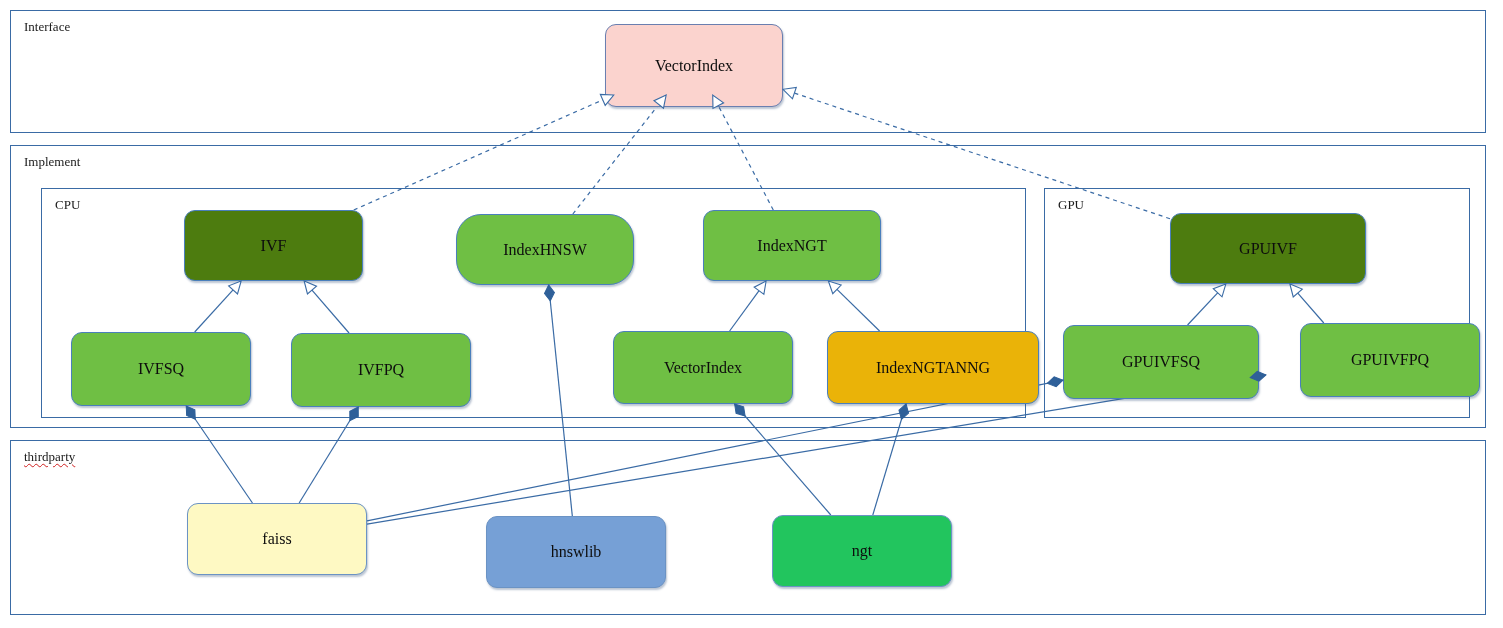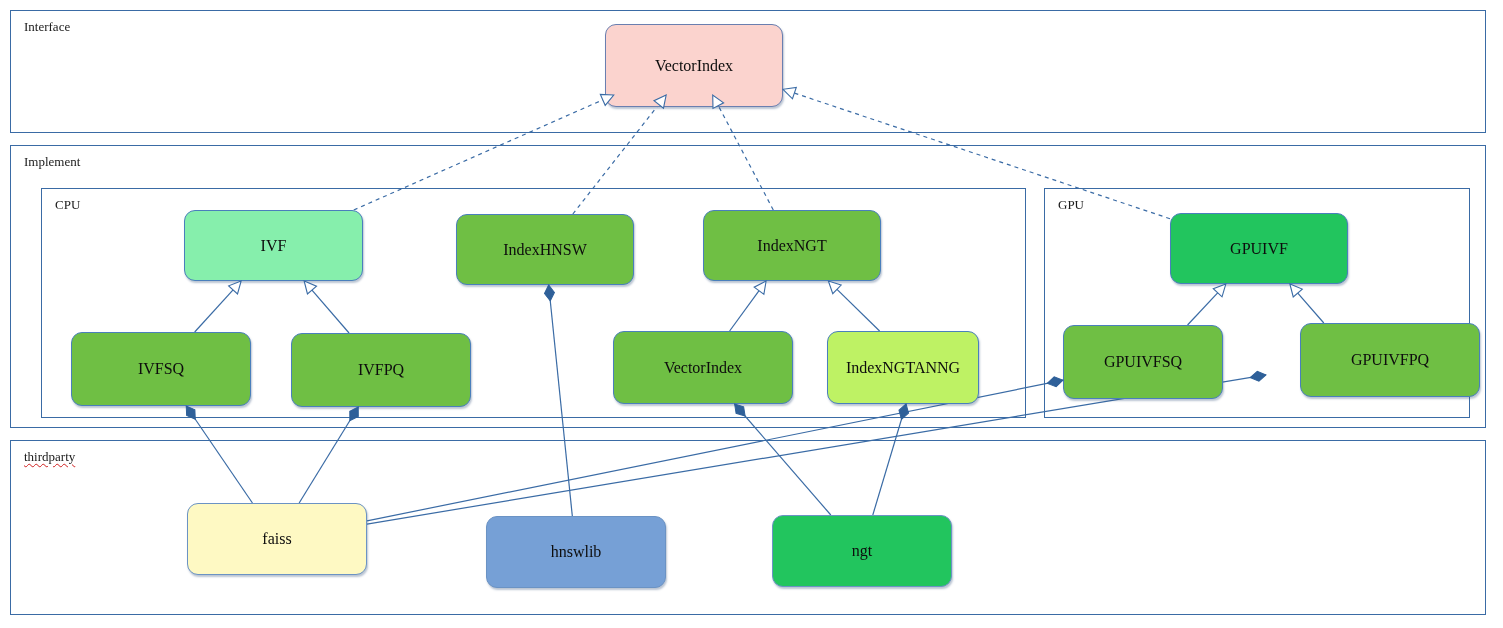--- a/index.html
+++ b/index.html
@@ -91,45 +91,45 @@
       <line x1="367" y1="524.0695088044486" x2="1266" y2="374.93049119555144" stroke="#3a6ba5" stroke-width="1.2" fill="none"></line>
       <line x1="572.3107438016528" y1="516" x2="548.6380165289256" y2="285" stroke="#3a6ba5" stroke-width="1.2" fill="none"></line>
       <line x1="830.8065395095368" y1="515" x2="734.6267029972752" y2="404" stroke="#3a6ba5" stroke-width="1.2" fill="none"></line>
       <line x1="872.7901907356949" y1="515" x2="906.0599455040872" y2="404" stroke="#3a6ba5" stroke-width="1.2" fill="none"></line>
     </svg>
 
   <div id="nodes">
       <div class="node iface" style="left: 605px; top: 24px; width: 178px; height: 83px; background: rgb(251, 211, 206);">
         <span>VectorIndex</span>
       </div>
-      <div class="node impl" style="left: 184px; top: 210px; width: 179px; height: 71px; background: #86efac;">
+      <div class="node impl" style="left: 184px; top: 210px; width: 179px; height: 71px; background: #4d7c0f;">
         <span>IVF</span>
       </div>
-      <div class="node impl" style="left: 456px; top: 214px; width: 178px; height: 71px; background: rgb(111, 191, 68);">
+      <div class="node impl" style="left: 456px; top: 214px; width: 178px; height: 71px; background: rgb(111, 191, 68); border-radius: 25px;">
         <span>IndexHNSW</span>
       </div>
       <div class="node impl" style="left: 703px; top: 210px; width: 178px; height: 71px; background: rgb(111, 191, 68);">
         <span>IndexNGT</span>
       </div>
       <div class="node impl" style="left: 71px; top: 332px; width: 180px; height: 74px; background: rgb(111, 191, 68);">
         <span>IVFSQ</span>
       </div>
       <div class="node impl" style="left: 291px; top: 333px; width: 180px; height: 74px; background: rgb(111, 191, 68);">
         <span>IVFPQ</span>
       </div>
       <div class="node impl" style="left: 613px; top: 331px; width: 180px; height: 73px; background: rgb(111, 191, 68);">
         <span>VectorIndex</span>
       </div>
-      <div class="node impl" style="left: 827px; top: 331px; width: 152px; height: 73px; background: #bef264;">
+      <div class="node impl" style="left: 827px; top: 331px; width: 212px; height: 73px; background: #eab308;">
         <span>IndexNGTANNG</span>
       </div>
-      <div class="node impl" style="left: 1170px; top: 213px; width: 178px; height: 71px; background: #22c55e;">
+      <div class="node impl" style="left: 1170px; top: 213px; width: 196px; height: 71px; background: #4d7c0f;">
         <span>GPUIVF</span>
       </div>
-      <div class="node impl" style="left: 1063px; top: 325px; width: 160px; height: 74px; background: rgb(111, 191, 68);">
+      <div class="node impl" style="left: 1063px; top: 325px; width: 196px; height: 74px; background: rgb(111, 191, 68);">
         <span>GPUIVFSQ</span>
       </div>
       <div class="node impl" style="left: 1266px; top: 323px; width: 180px; height: 74px; background: rgb(111, 191, 68); margin-left: 34px;">
         <span>GPUIVFPQ</span>
       </div>
       <div class="node third" style="left: 187px; top: 503px; width: 180px; height: 72px; background: #fef9c3;">
         <span>faiss</span>
       </div>
       <div class="node third" style="left: 486px; top: 516px; width: 180px; height: 72px; background: rgb(118, 160, 214);">
         <span>hnswlib</span>

